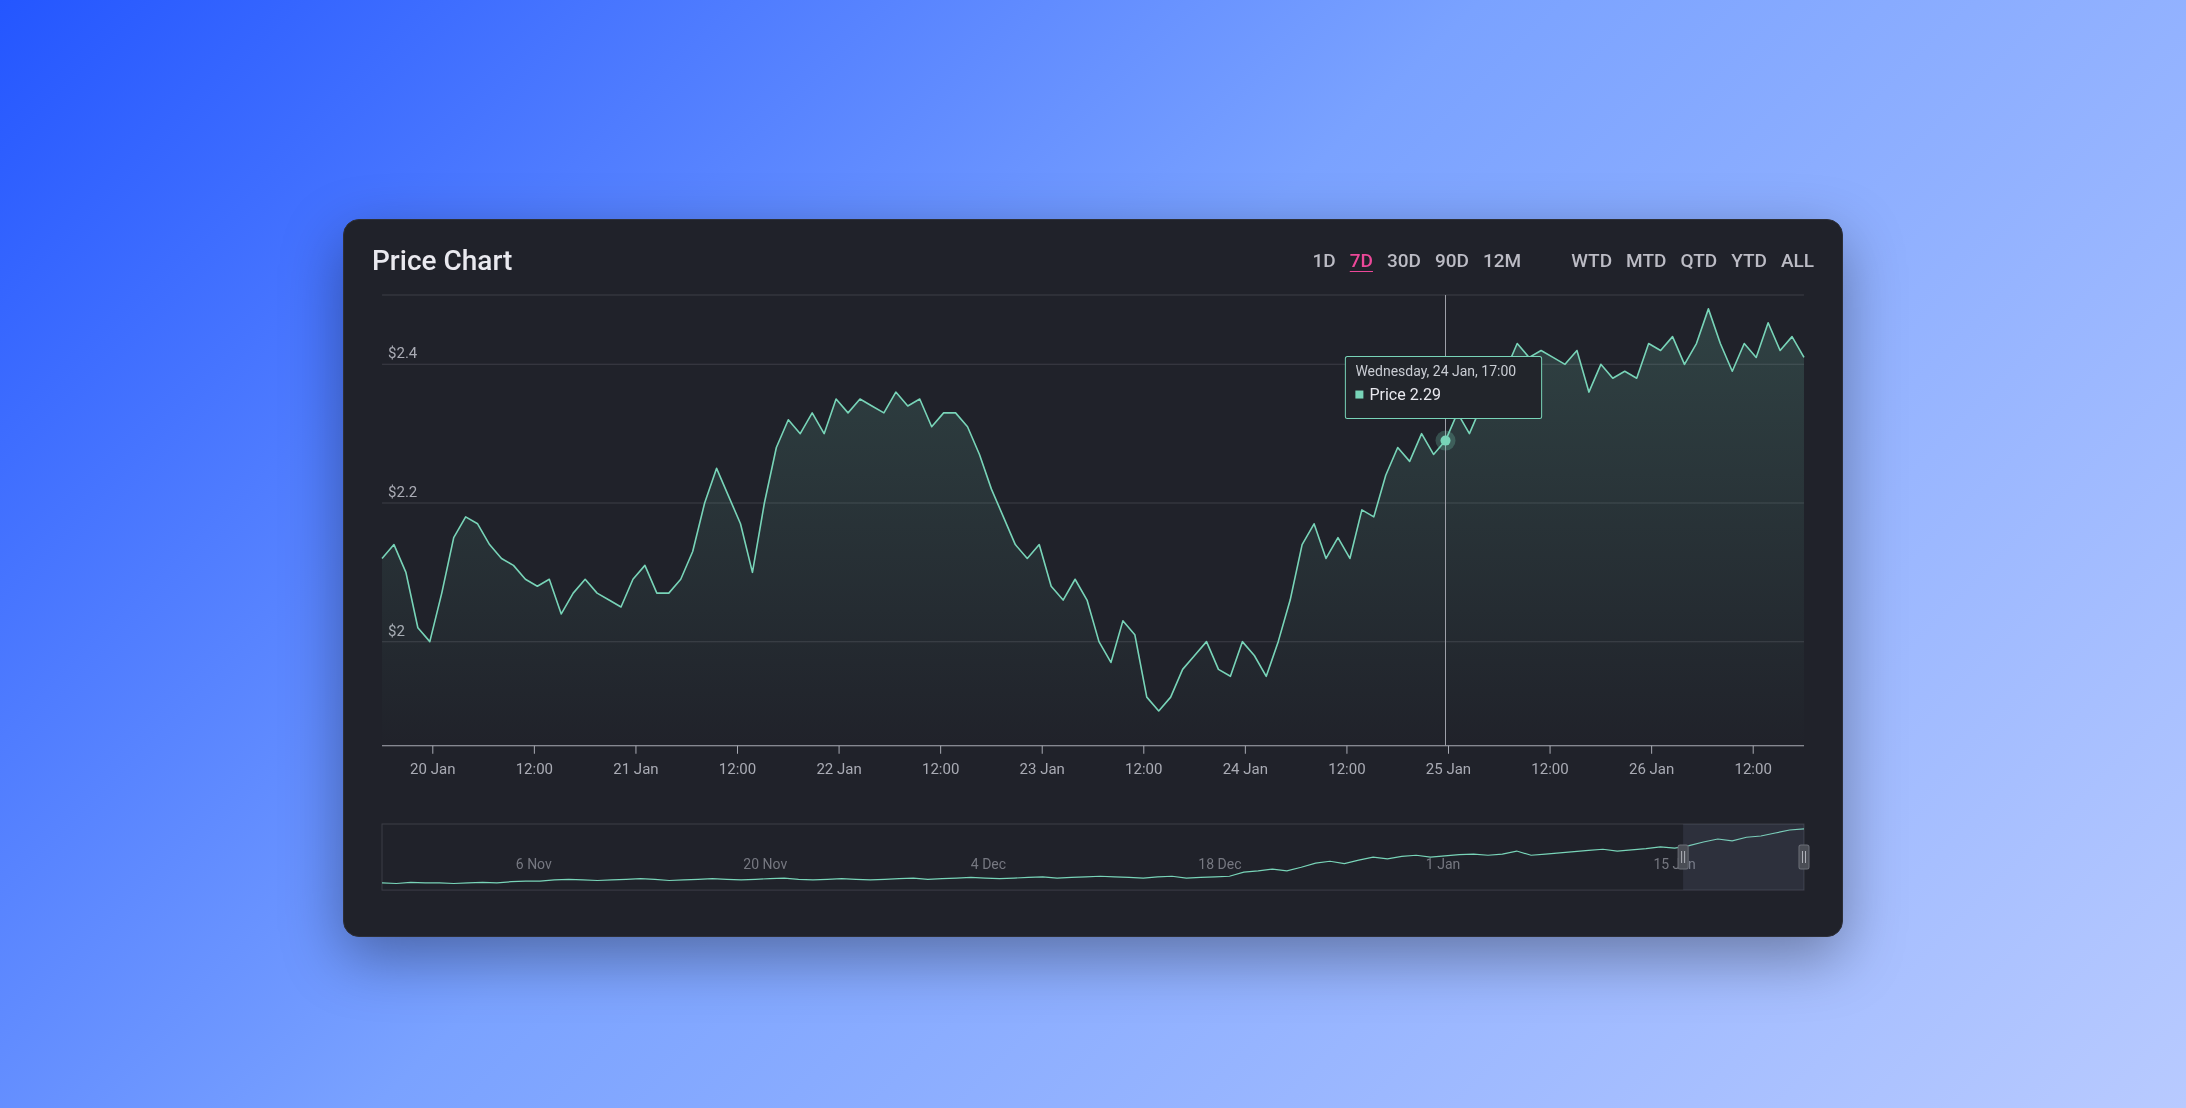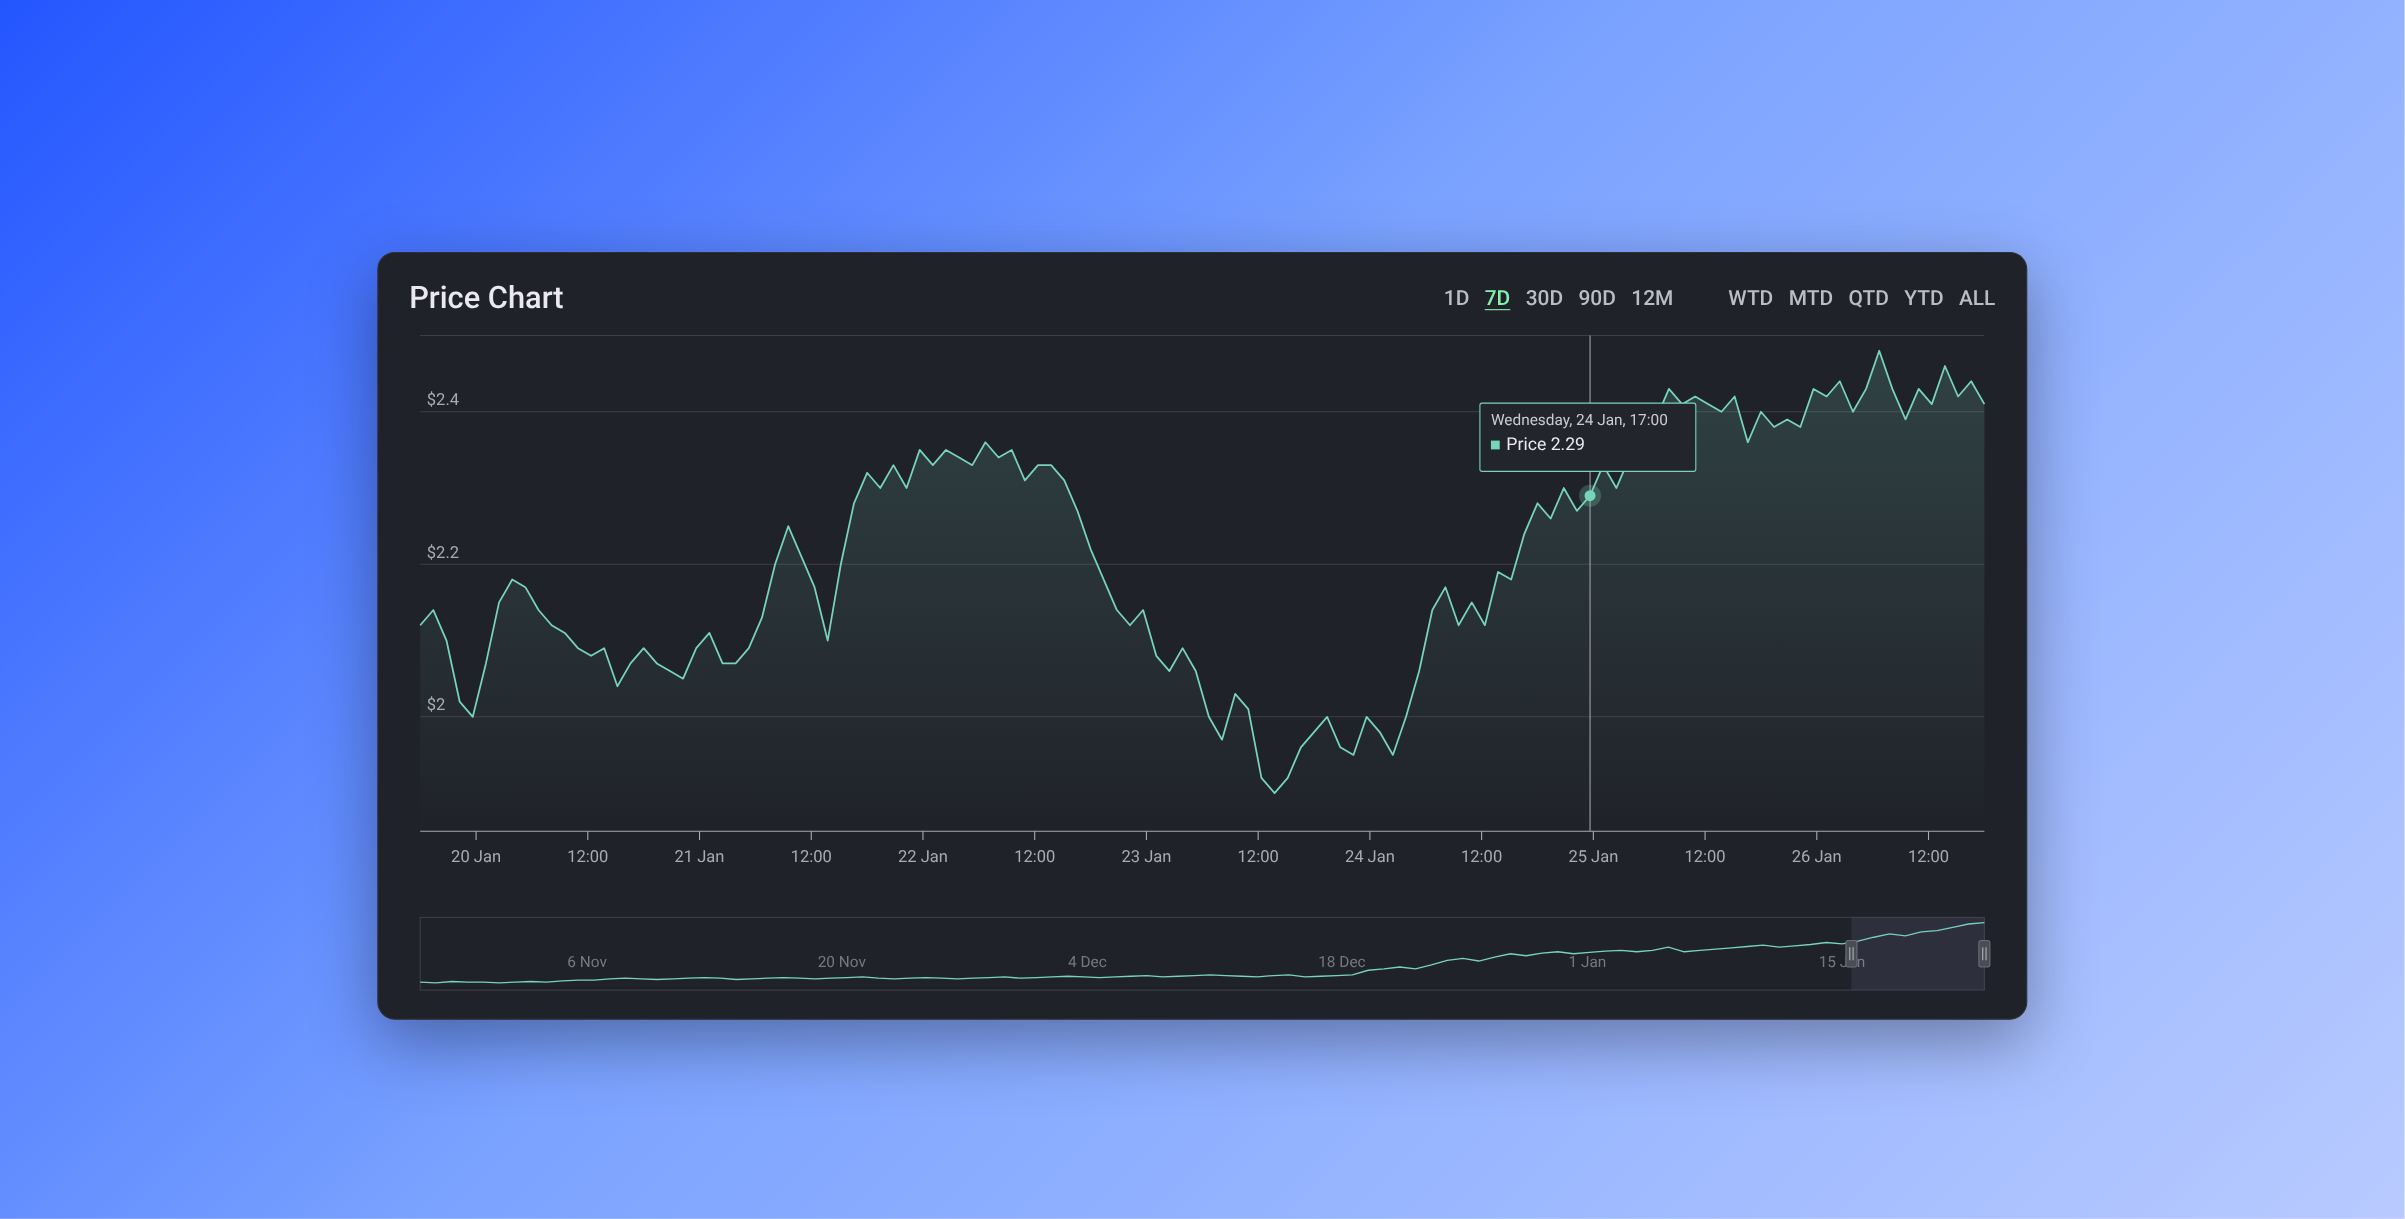--- a/index.html
+++ b/index.html
@@ -11,21 +11,21 @@
     align-items: center;
     justify-content: center;
     padding: 28px;
   }
   .card {
     background: #20222a;
     border-radius: 16px;
     width: 100%;
     max-width: 1500px;
     color: #e6e6e6;
-    padding: 24px 28px 24px 28px;
+    padding: 24px 28px 44px 28px;
     box-shadow: 0 20px 60px rgba(0,0,0,0.35);
     border: 1px solid #2d2f38;
     position: relative;
     margin-top: 48px;
   }
   .header {
     display: flex;
     justify-content: space-between;
     align-items: center;
     margin-bottom: 8px;
@@ -41,21 +41,21 @@
     color: #bcbcc5;
     font-size: 19px;
     font-weight: 500;
   }
   .range-tabs .group { display: flex; gap: 14px; align-items: flex-end; }
   .range-tabs .sep { width: 14px; }
   .range-tab { cursor: pointer; }
   .range-tab.active {
     text-decoration: underline;
     text-underline-offset: 4px;
-    color: #86efac;
+    color: #ec4899;
   }
   .chart-wrap {
     position: relative;
     width: 100%;
   }
   svg { display: block; width: 100%; height: auto; }
   .y-tick-label, .x-tick-label {
     fill: #a9abb4;
     font-size: 15px;
     font-family: inherit;

